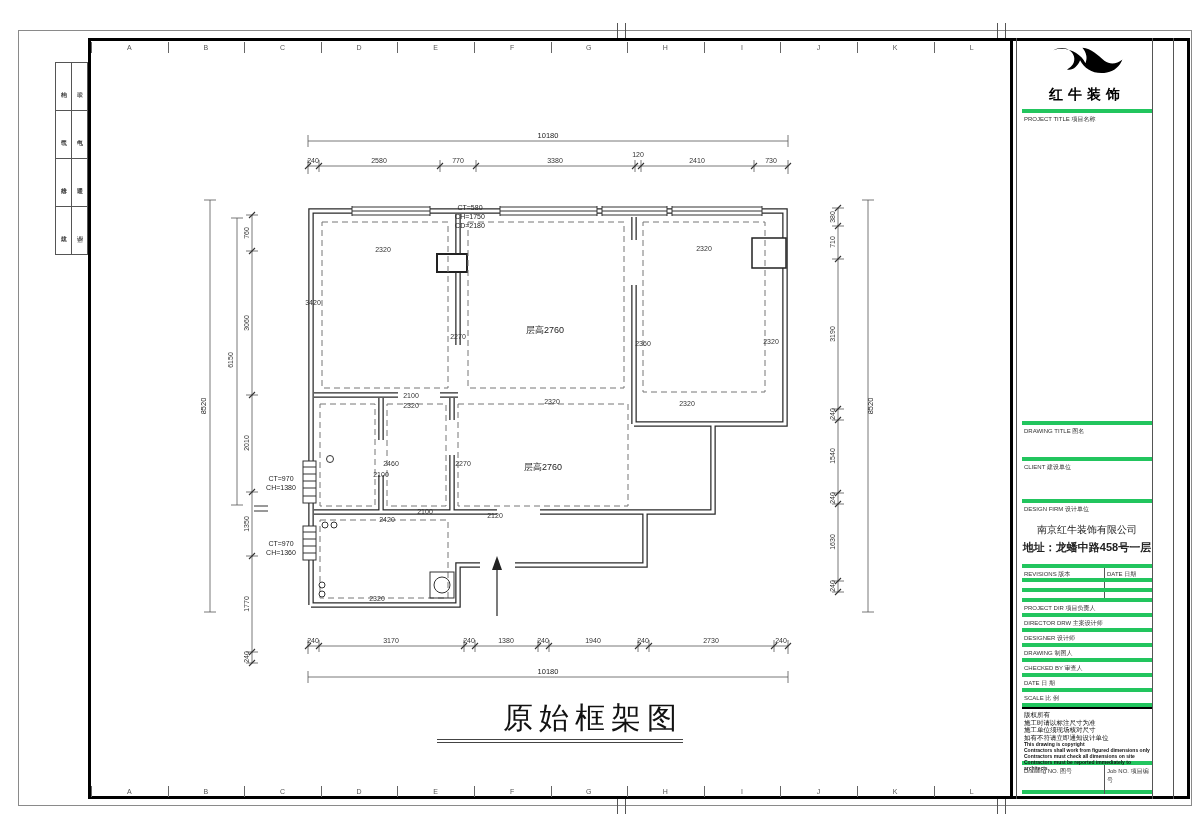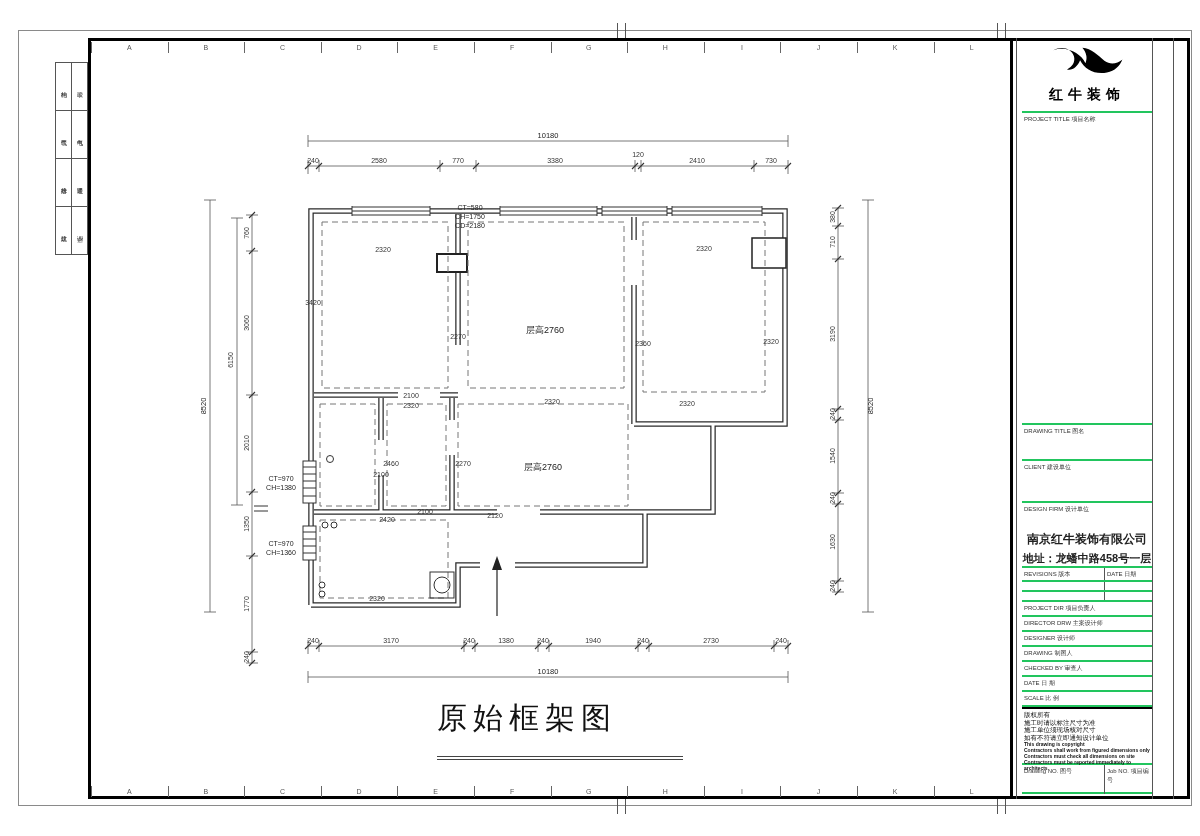--- a/index.html
+++ b/index.html
@@ -27,36 +27,36 @@
   .signoff .cell:first-child { border-right:1px solid #555; }
 
   
   .plan-svg { left:0; top:0; width:1200px; height:836px; }
   .dim { font:7px "Liberation Sans",sans-serif; fill:#333; text-anchor:middle; }
   .dimtot { font:7.5px "Liberation Sans",sans-serif; fill:#222; text-anchor:middle; }
   .room { font:9px "Liberation Sans",sans-serif; fill:#222; text-anchor:middle; }
   .note { font:7px "Liberation Sans",sans-serif; fill:#222; text-anchor:middle; }
 
   
-  .plan-title { left:437px; top:698px; width:246px; text-align:left;
+  .plan-title { left:437px; top:698px; width:246px; text-align:right;
     font-family:"Liberation Serif",serif; font-size:30px; letter-spacing:6px; color:#111;
-    border-bottom:4px double #444; padding-bottom:17px; }
+    border-bottom:4px double #444; padding-bottom:0; }
 
   
   .tb { left:1022px; top:40px; width:130px; height:757px; font-size:6px; color:#222; }
-  .tb .cell { border-bottom:2px solid #22c55e; position:relative; }
+  .tb .cell { border-bottom:4px solid #22c55e; position:relative; }
   .tb .lbl { font-size:6px; color:#333; padding:2px 2px 0 2px; display:block; }
   .tb-logo { height:73px; text-align:center; padding-top:4px; }
   .tb-brand { font-family:"Liberation Serif",serif; font-weight:bold; font-size:14px;
     letter-spacing:5px; color:#000; margin-top:1px; }
   .tb-project { height:312px; }
   .tb-drawtitle { height:36px; }
   .tb-client { height:42px; }
   .tb-firm { height:65px; }
-  .tb-firm .firm-name { text-align:center; font-size:12px; font-weight:bold; margin-top:17px; }
+  .tb-firm .firm-name { text-align:center; font-size:10px; font-weight:normal; margin-top:9px; }
   .tb-firm .firm-addr { text-align:center; font-size:11px; font-weight:bold; margin-top:3px; }
   .tb-cols { display:flex; }
   .tb-cols .c1 { width:83px; border-right:1px solid #555; }
   .tb-cols .c2 { flex:1; }
   .tb-rev-h { height:14px; }
   .tb-rev-r { height:10px; }
   .tb-row { height:15px; }
   .tb-copy { height:58px; padding:2px; border-top:2px solid #000 !important; }
   .tb-copy .cn { font-size:6.5px; line-height:7.5px; color:#111; }
   .tb-copy .en { font-size:5px; line-height:6px; font-weight:bold; color:#111; transform-origin:left top; }

